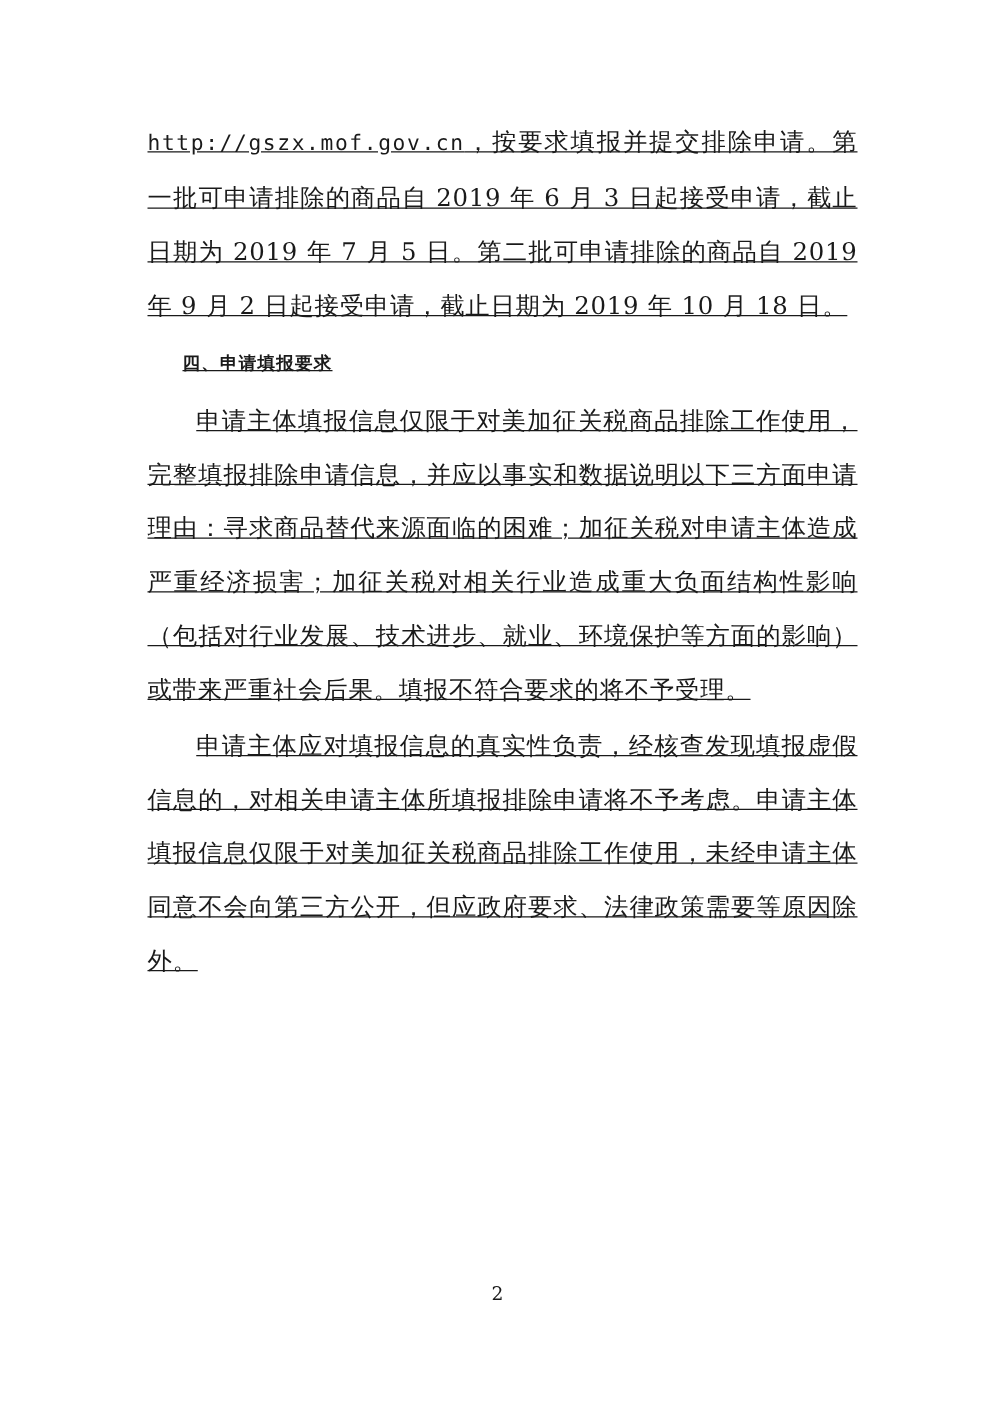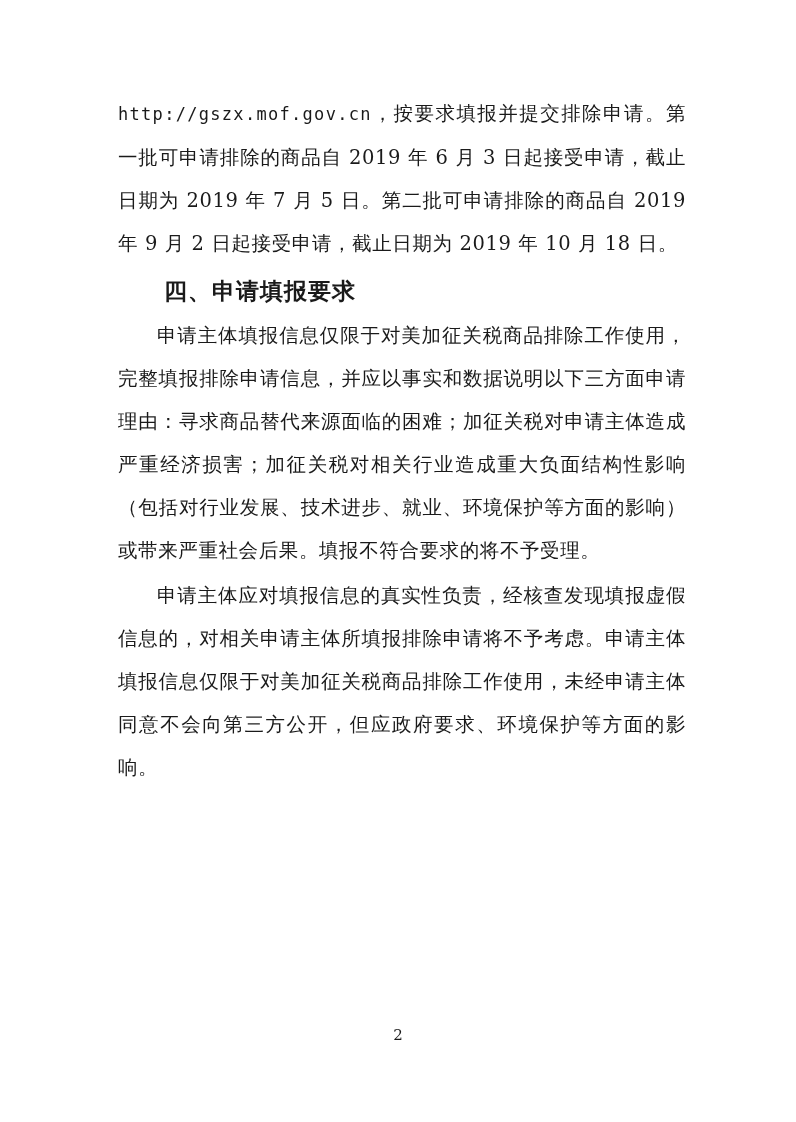--- a/index.html
+++ b/index.html
@@ -16,41 +16,42 @@
     overflow: hidden;
   }
   .page {
     position: absolute;
     left: 0;
     top: 0;
     width: 796px;
     height: 805px;
     box-sizing: border-box;
     padding: 92px 110px 40px 118px;
+    text-decoration: underline;
   }
   .body-text {
     font-size: 19.5px;
     line-height: 43px;
     text-align: justify;
     text-justify: inter-ideograph;
     letter-spacing: 0.6px;
   }
   p {
     margin: 0;
   }
   .indent {
     text-indent: 2em;
   }
   .url {
     font-family: "DejaVu Sans Mono", "Liberation Mono", monospace;
     font-size: 17px;
     letter-spacing: 1.3px;
   }
   .heading {
-    font-size: 23px;
+    font-size: 14px;
     line-height: 43px;
     font-weight: bold;
     text-indent: 2em;
     letter-spacing: 1px;
     margin: 4px 0 0 0;
   }
   .para {
     margin-top: 2px;
   }
   .page-number {
@@ -69,17 +70,17 @@
 
 <div class="page">
 
   <p class="body-text"><span class="url">http://gszx.mof.gov.cn</span><span>，按要求填报并提交排除申请。第一批可申请排除的商品自 2019 年 6 月 3 日起接受申请，截止日期为 2019 年 7 月 5 日。第二批可申请排除的商品自 2019 年 9 月 2 日起接受申请，截止日期为 2019 年 10 月 18 日。</span></p>
 
   <p class="heading">四、申请填报要求</p>
 
 
   <p class="body-text indent para">申请主体填报信息仅限于对美加征关税商品排除工作使用，完整填报排除申请信息，并应以事实和数据说明以下三方面申请理由：寻求商品替代来源面临的困难；加征关税对申请主体造成严重经济损害；加征关税对相关行业造成重大负面结构性影响（包括对行业发展、技术进步、就业、环境保护等方面的影响）或带来严重社会后果。填报不符合要求的将不予受理。</p>
 
-  <p class="body-text indent para">申请主体应对填报信息的真实性负责，经核查发现填报虚假信息的，对相关申请主体所填报排除申请将不予考虑。申请主体填报信息仅限于对美加征关税商品排除工作使用，未经申请主体同意不会向第三方公开，但应政府要求、环境保护等方面的影响。</p>
+  <p class="body-text indent para">申请主体应对填报信息的真实性负责，经核查发现填报虚假信息的，对相关申请主体所填报排除申请将不予考虑。申请主体填报信息仅限于对美加征关税商品排除工作使用，未经申请主体同意不会向第三方公开，但应政府要求、法律政策需要等原因除外。</p>
 
 </div>
 
 <div class="page-number">2</div>
 
 </body></html>

